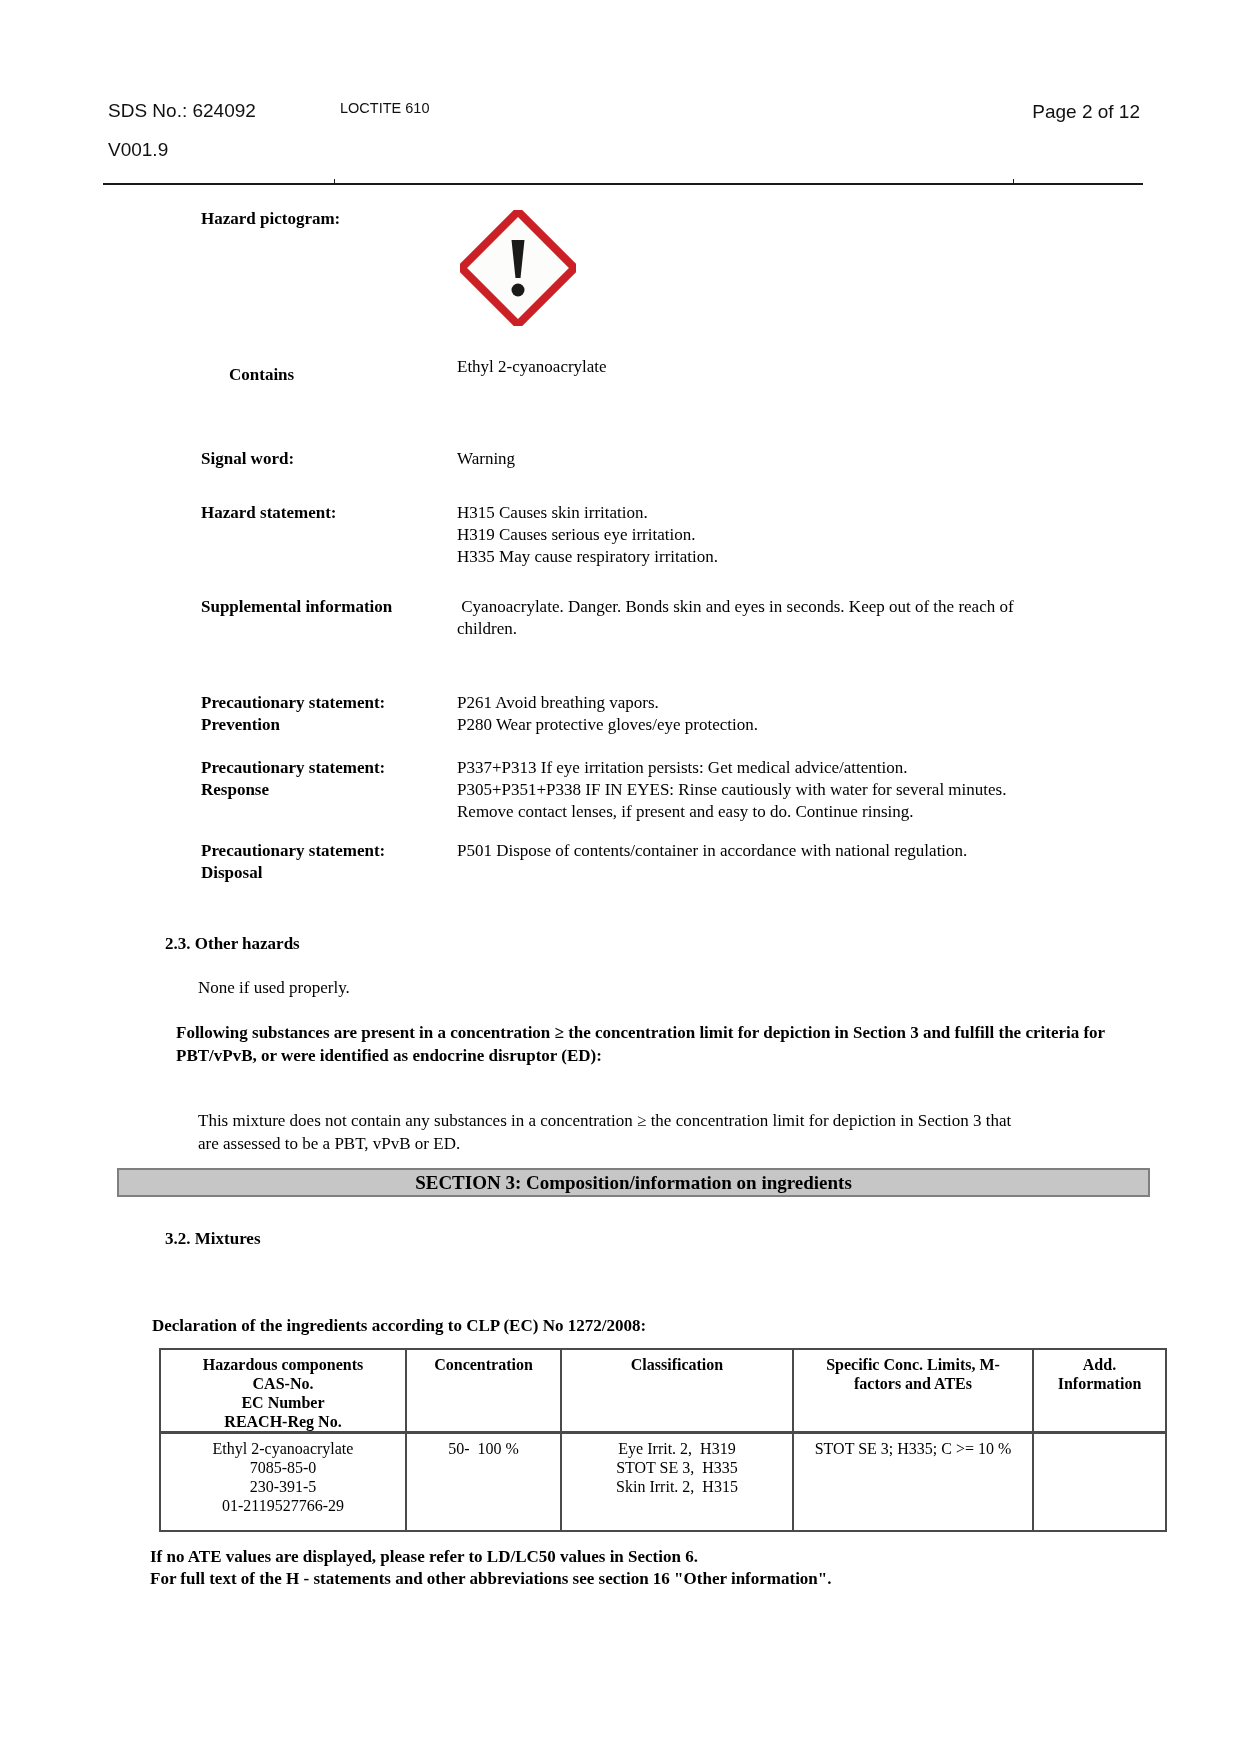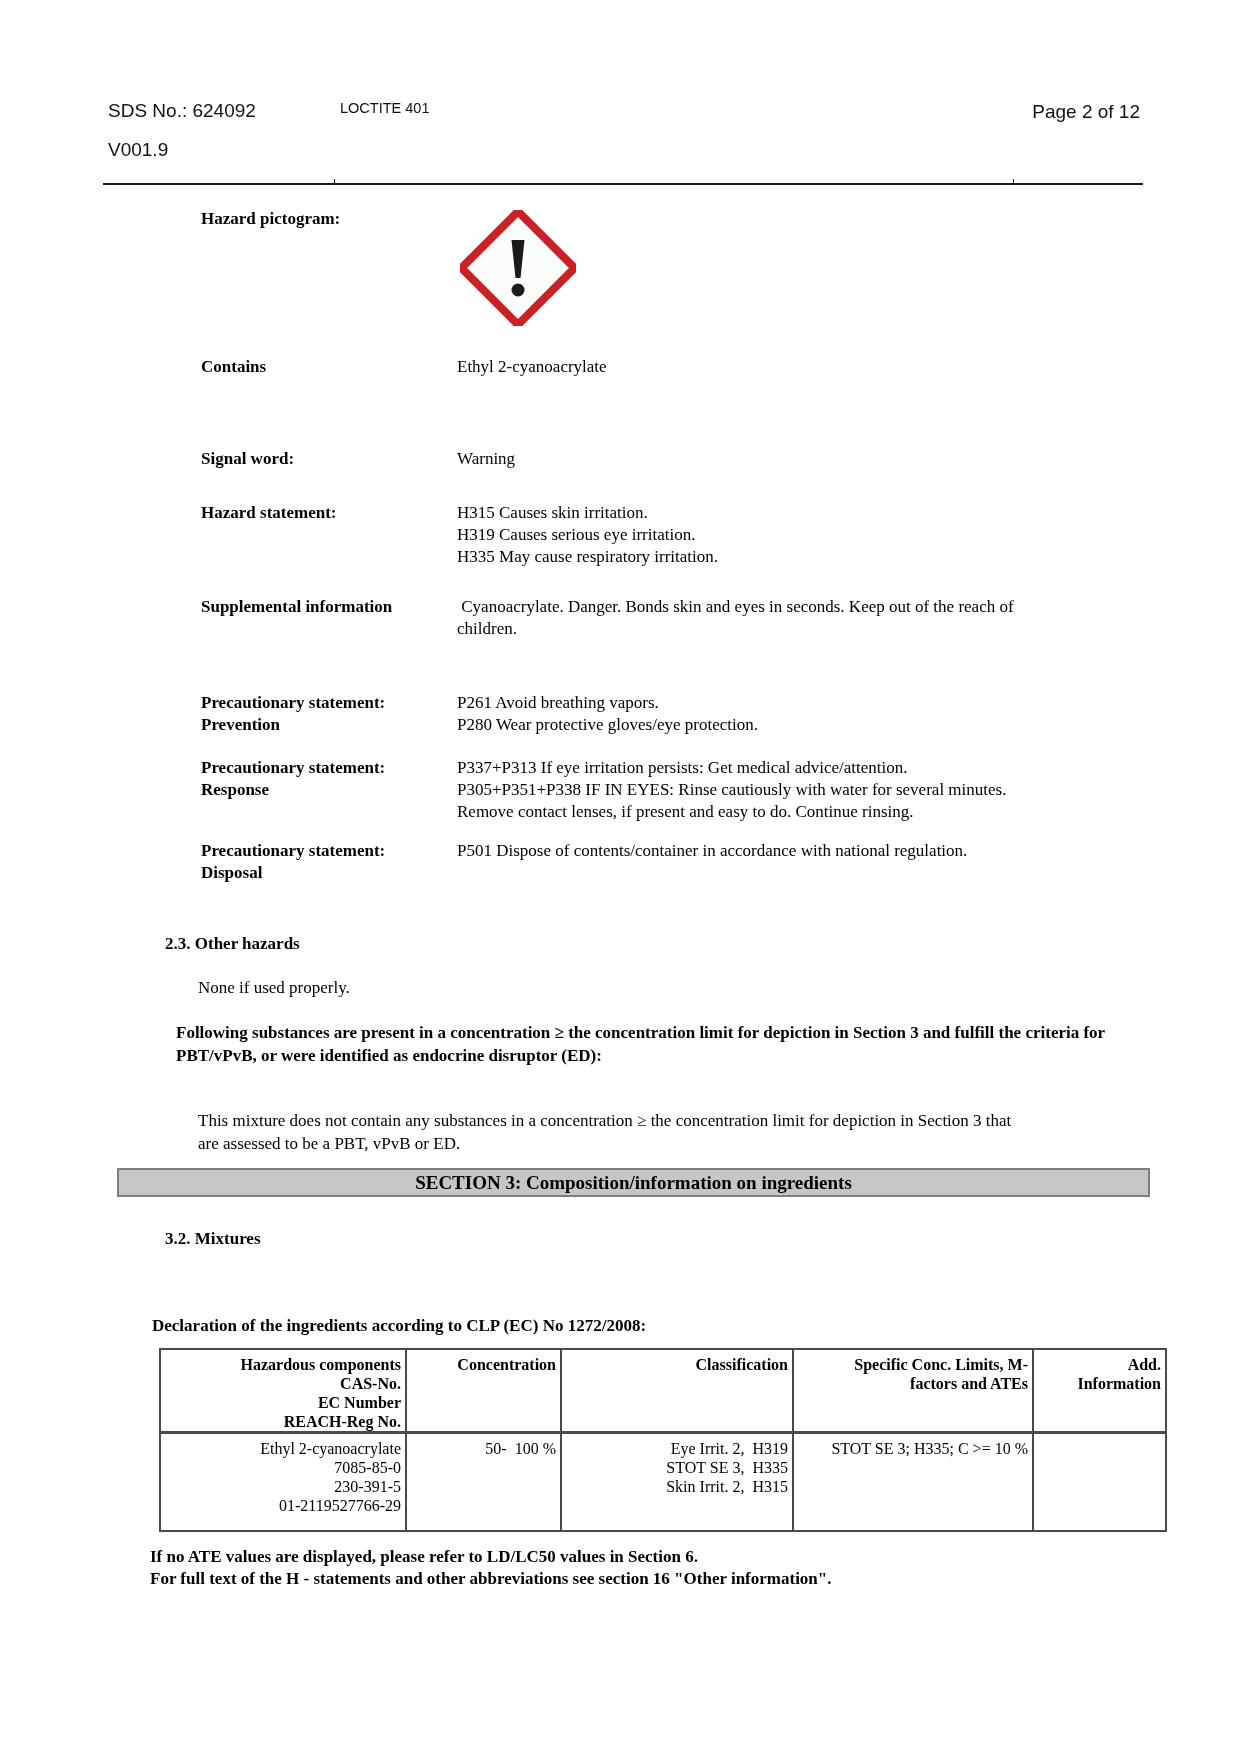--- a/index.html
+++ b/index.html
@@ -18,51 +18,51 @@
   .plain{position:absolute;font-size:17px;line-height:22.5px;white-space:pre-wrap;}
   .boldpara{position:absolute;font-weight:bold;font-size:17px;line-height:23px;white-space:pre-wrap;}
   
   .banner{position:absolute;left:117px;top:1168px;width:1033px;height:29px;
           background:#c6c6c6;border:2px solid #7f7f7f;box-sizing:border-box;
           display:flex;align-items:center;justify-content:center;
           font-weight:bold;font-size:19px;}
   
   table.ing{position:absolute;left:159px;top:1348px;border-collapse:collapse;table-layout:fixed;
             width:1006px;font-size:16px;}
-  table.ing td{border:2px solid #4a4a4a;vertical-align:top;text-align:right;
+  table.ing td{border:2px solid #4a4a4a;vertical-align:top;text-align:center;
                padding:5px 4px 0 4px;line-height:19px;white-space:pre-wrap;overflow:hidden;}
   table.ing tr.h td{font-weight:bold;height:74px;border-bottom:3px solid #4a4a4a;}
   table.ing tr.b td{height:91px;}
   .footnote{position:absolute;left:150px;font-weight:bold;font-size:17px;line-height:22.5px;white-space:pre-wrap;}
 </style>
 </head>
 <body>
 
 <div class="page">
 
   <div class="abs hdr" style="left:108px;top:100px;">SDS No.: 624092</div>
   <div class="abs hdr" style="left:108px;top:139px;">V001.9</div>
-  <div class="abs hdr-small" style="left:340px;top:100px;">LOCTITE 401</div>
+  <div class="abs hdr-small" style="left:340px;top:100px;">LOCTITE 610</div>
   <div class="abs hdr" style="right:101px;top:101px;">Page 2 of 12</div>
   <div class="rule"></div>
   <div class="rule-tick" style="left:334px;"></div>
   <div class="rule-tick" style="left:1013px;"></div>
 
   <div class="lbl" style="top:208px;">Hazard pictogram:</div>
   <div class="abs" style="left:460px;top:210px;width:116px;height:116px;">
     <svg width="116" height="116" viewBox="0 0 116 116">
       <g transform="rotate(45 58 58)">
         <rect x="18" y="18" width="80" height="80" fill="#fcfcfa" stroke="#cb2026" stroke-width="8"></rect>
       </g>
       <polygon points="51.5,30 64.5,30 60.5,68 55.5,68" fill="#1a1a1a"></polygon>
       <circle cx="58" cy="80" r="6.5" fill="#1a1a1a"></circle>
     </svg>
   </div>
 
-  <div class="lbl" style="top:356px;">Contains</div>
+  <div class="lbl" style="top:364px;margin-left:28px;">Contains</div>
   <div class="val" style="top:356px;">Ethyl 2-cyanoacrylate</div>
 
   <div class="lbl" style="top:448px;">Signal word:</div>
   <div class="val" style="top:448px;">Warning</div>
 
   <div class="lbl" style="top:502px;">Hazard statement:</div>
   <div class="val" style="top:502px;">H315 Causes skin irritation.</div>
   <div class="val" style="top:524px;">H319 Causes serious eye irritation.</div>
   <div class="val" style="top:546px;">H335 May cause respiratory irritation.</div>
 

